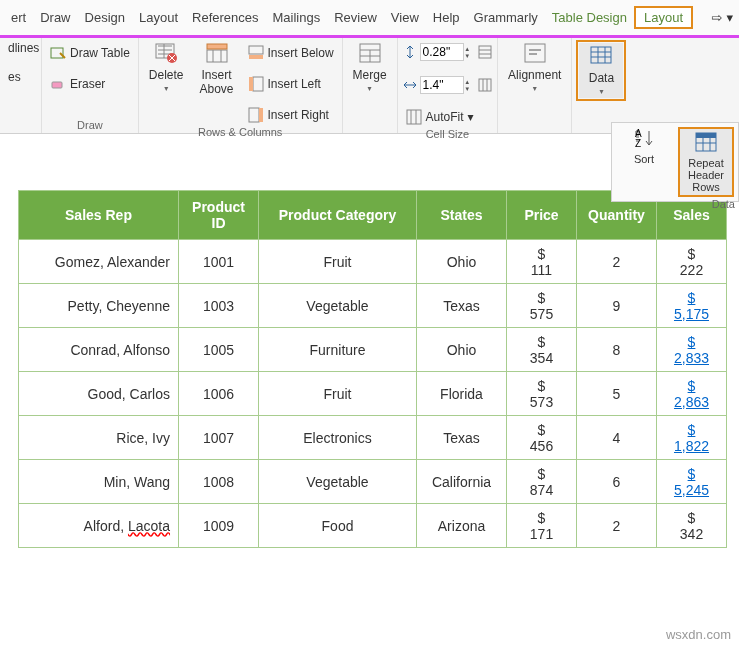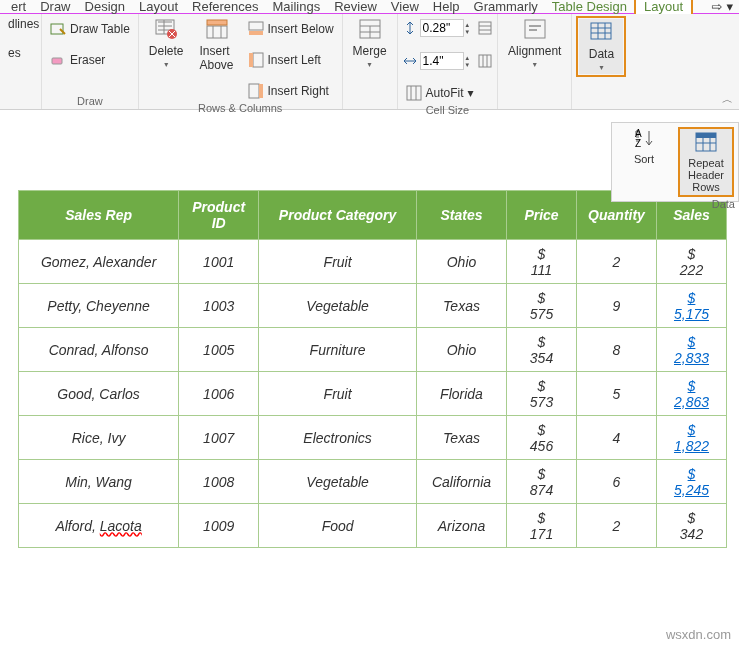--- a/index.html
+++ b/index.html
@@ -1,45 +1,45 @@
 <!DOCTYPE html>
 <html><head>
 <meta charset="utf-8">
 <style>
 * { box-sizing: border-box; margin: 0; padding: 0; font-family: "Segoe UI", sans-serif; }
 body { background: #fff; width: 739px; height: 650px; overflow: hidden; position: relative; font-size: 13px; color: #333; }
-.tabs { display: flex; align-items: center; border-bottom: 1px solid #d946ef; height: 14px; padding-left: 4px; gap: 0; background: #fafafa; }
+.tabs { display: flex; align-items: center; border-bottom: 3px solid #d946ef; height: 38px; padding-left: 4px; gap: 0; background: #fafafa; }
 .tab { padding: 4px 7px; font-size: 13px; color: #444; cursor: pointer; }
 .tab.context { color: #5a8a3a; }
 .tab.active { border: 2px solid #e28b1b; padding: 2px 8px; background: #fff; }
 .ribbon { display: flex; height: 96px; border-bottom: 1px solid #d0d0d0; background: #f5f5f5; position: relative; }
 .group { display: flex; flex-direction: column; border-right: 1px solid #e0e0e0; padding: 2px 4px 0; }
 .group-body { flex: 1; display: flex; align-items: flex-start; gap: 4px; }
 .group-label { font-size: 11px; color: #666; text-align: center; padding: 2px 0; }
 .vstack { display: flex; flex-direction: column; gap: 13px; }
 .small-btn { display: flex; align-items: center; gap: 4px; font-size: 12px; padding: 1px 4px; cursor: pointer; white-space: nowrap; }
 .small-btn svg, .small-btn .ic { width: 16px; height: 16px; flex-shrink: 0; }
-.big-btn { display: flex; flex-direction: column; align-items: center; justify-content: flex-start; padding: 2px 6px; cursor: pointer; font-size: 12px; text-align: left; min-width: 44px; gap: 2px; }
+.big-btn { display: flex; flex-direction: column; align-items: center; justify-content: flex-start; padding: 2px 6px; cursor: pointer; font-size: 12px; text-align: center; min-width: 44px; gap: 2px; }
 .big-btn svg { width: 24px; height: 24px; }
 .big-btn .caret, .tab .caret { font-size: 8px; color: #666; }
 .cellsize-row { display: flex; align-items: center; gap: 2px; padding: 1px 0; }
 .cellsize-row input { width: 44px; font-size: 12px; border: 1px solid #ccc; padding: 1px 2px; background: #fff; }
 .spin { display: flex; flex-direction: column; font-size: 7px; line-height: 7px; color: #555; }
 .data-area { border: 2px solid #e28b1b; padding: 1px; }
 .collapse { position: absolute; right: 6px; bottom: 2px; font-size: 11px; color: #666; cursor: pointer; }
 .dropdown { position: absolute; top: 122px; right: 0; background: #fafafa; border: 1px solid #d0d0d0; display: flex; padding: 4px; gap: 6px; z-index: 5; }
 .dd-item { display: flex; flex-direction: column; align-items: center; font-size: 11px; width: 56px; cursor: pointer; text-align: center; }
 .dd-item.hl { border: 2px solid #e28b1b; background: #e8e8e8; padding: 2px; justify-content: center; }
 .dd-item svg { width: 24px; height: 24px; margin-bottom: 2px; }
 .dd-label { position: absolute; right: 4px; top: 198px; font-size: 11px; color: #666; z-index: 5; }
-.doc { position: absolute; top: 150px; left: 0; right: 0; bottom: 20px; overflow: hidden; padding: 40px 12px 0 18px; font-style: italic; }
+.doc { position: absolute; top: 150px; left: 0; right: 0; bottom: 20px; overflow: hidden; padding: 40px 12px 0 18px; }
 table.data { border-collapse: collapse; width: 100%; font-size: 14px; }
 table.data th { background: #6fac46; color: #fff; font-weight: bold; padding: 8px 6px; border: 1px solid #a8cd8f; text-align: center; }
 table.data td { border: 1px solid #a8cd8f; padding: 4px 8px; text-align: center; height: 44px; vertical-align: middle; }
-table.data td.name { text-align: center; }
+table.data td.name { text-align: right; }
 table.data td.price { text-align: center; white-space: pre-line; }
 .link { color: #0066cc; text-decoration: underline; }
 .wavy { text-decoration: underline wavy red; }
 .watermark { position: absolute; bottom: 8px; right: 8px; font-size: 13px; color: #999; margin-top: 35px; }
 .qat { margin-left: auto; padding-right: 6px; display:flex; align-items:center; gap:4px; }
 </style>
 </head>
 <body>
 
 <div class="tabs">

